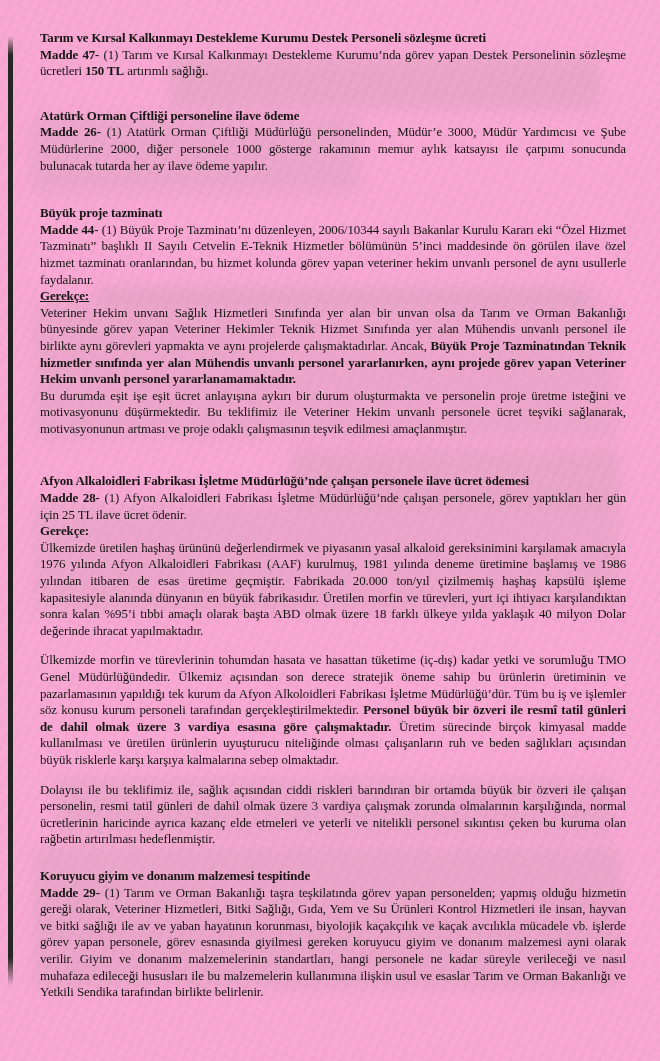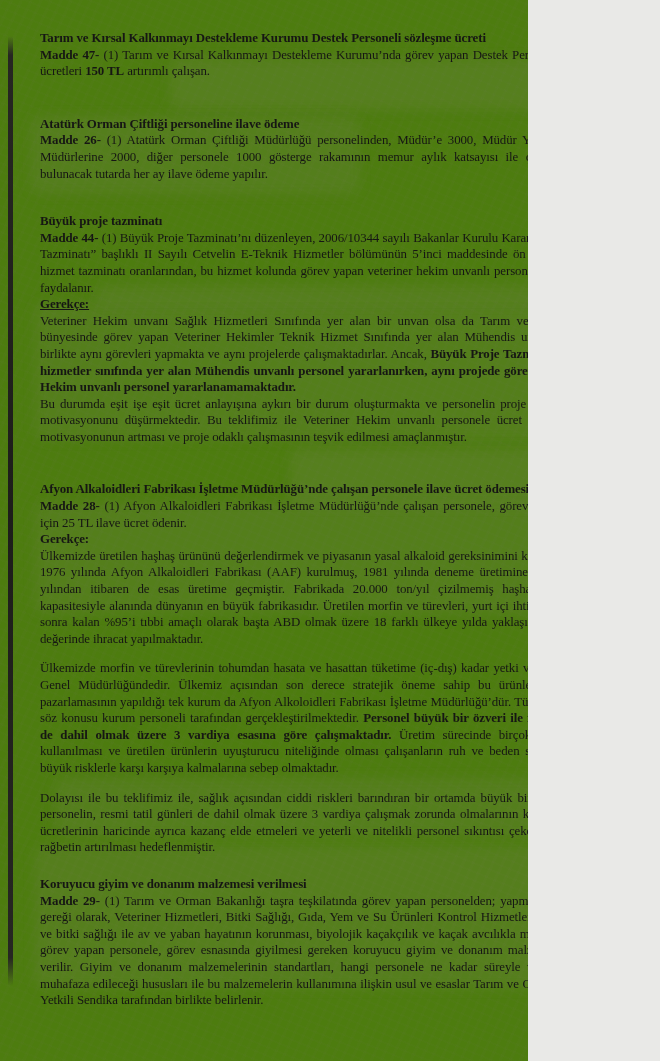--- a/index.html
+++ b/index.html
@@ -1,20 +1,20 @@
 <!DOCTYPE html>
 <html lang="tr"><head>
 <meta charset="utf-8">
 <style>
   html,body { margin:0; padding:0; }
   body { background:#e9e9e7; }
   .page {
     position:relative;
-    width:528px; height:1061px;
-    background:#4d7c0f;
+    width:660px; height:1061px;
+    background:#f9a8d4;
     overflow:hidden;
     font-family:"Liberation Serif", serif;
     color:#161614;
   }
   
   .page::before {
     content:"";
     position:absolute; inset:0;
     background-image:
       repeating-linear-gradient(115deg, rgba(120,118,108,0.045) 0 3px, rgba(255,255,255,0) 3px 9px),
@@ -42,21 +42,21 @@
   .sm7 { left:55px;  top:778px; width:560px; height:58px; background:rgba(148,146,134,0.11); }
   .sm8 { left:34px;  top:846px; width:586px; height:142px; background:rgba(148,146,134,0.12); }
 
   .content {
     position:absolute; left:40px; top:30px; width:586px;
     font-size:12.9px; line-height:16.6px;
     letter-spacing:-0.1px;
     text-align:justify;
   }
   section { margin:0; }
-  .sec2 { margin-top:36px; }
+  .sec2 { margin-top:28px; }
   .sec3 { margin-top:31px; }
   .sec4 { margin-top:36px; }
   .sec5 { margin-top:20px; }
   .head {
     font-size:12.9px; font-weight:bold;
     margin:0; text-align:left;
   }
   p { margin:0; }
   .gap { margin-top:13px; }
   .indent { text-indent:42px; }
@@ -74,21 +74,21 @@
   <div class="smudge sm4"></div>
   <div class="smudge sm5"></div>
   <div class="smudge sm6"></div>
   <div class="smudge sm7"></div>
   <div class="smudge sm8"></div>
 
   <div class="content">
 
     <section>
       <h2 class="head">Tarım ve Kırsal Kalkınmayı Destekleme Kurumu Destek Personeli sözleşme ücreti</h2>
-      <p><span class="b">Madde 47-</span><span> (1) Tarım ve Kırsal Kalkınmayı Destekleme Kurumu’nda görev yapan Destek Personelinin sözleşme ücretleri </span><span class="b">150 TL</span><span> artırımlı çalışan.</span></p>
+      <p><span class="b">Madde 47-</span><span> (1) Tarım ve Kırsal Kalkınmayı Destekleme Kurumu’nda görev yapan Destek Personelinin sözleşme ücretleri </span><span class="b">150 TL</span><span> artırımlı sağlığı.</span></p>
     </section>
 
     <section class="sec2">
       <h2 class="head">Atatürk Orman Çiftliği personeline ilave ödeme</h2>
       <p><span class="b">Madde 26-</span><span> (1) Atatürk Orman Çiftliği Müdürlüğü personelinden, Müdür’e 3000, Müdür Yardımcısı ve Şube Müdürlerine 2000, diğer personele 1000 gösterge rakamının memur aylık katsayısı ile çarpımı sonucunda bulunacak tutarda her ay ilave ödeme yapılır.</span></p>
     </section>
 
     <section class="sec3">
       <h2 class="head">Büyük proje tazminatı</h2>
       <p><span class="b">Madde 44-</span><span> (1) Büyük Proje Tazminatı’nı düzenleyen, 2006/10344 sayılı Bakanlar Kurulu Kararı eki “Özel Hizmet Tazminatı” başlıklı II Sayılı Cetvelin E-Teknik Hizmetler bölümünün 5’inci maddesinde ön görülen ilave özel hizmet tazminatı oranlarından, bu hizmet kolunda görev yapan veteriner hekim unvanlı personel de aynı usullerle faydalanır.</span></p>
@@ -100,18 +100,18 @@
     <section class="sec4">
       <h2 class="head">Afyon Alkaloidleri Fabrikası İşletme Müdürlüğü’nde çalışan personele ilave ücret ödemesi</h2>
       <p><span class="b">Madde 28-</span><span> (1) Afyon Alkaloidleri Fabrikası İşletme Müdürlüğü’nde çalışan personele, görev yaptıkları her gün için 25 TL ilave ücret ödenir.</span></p>
       <p><span class="b">Gerekçe:</span></p>
       <p><span>Ülkemizde üretilen haşhaş ürününü değerlendirmek ve piyasanın yasal alkaloid gereksinimini karşılamak amacıyla 1976 yılında Afyon Alkaloidleri Fabrikası (AAF) kurulmuş, 1981 yılında deneme üretimine başlamış ve 1986 yılından itibaren de esas üretime geçmiştir. Fabrikada 20.000 ton/yıl çizilmemiş haşhaş kapsülü işleme kapasitesiyle alanında dünyanın en büyük fabrikasıdır. Üretilen morfin ve türevleri, yurt içi ihtiyacı karşılandıktan sonra kalan %95’i tıbbi amaçlı olarak başta ABD olmak üzere 18 farklı ülkeye yılda yaklaşık 40 milyon Dolar değerinde ihracat yapılmaktadır.</span></p>
       <p class="gap"><span>Ülkemizde morfin ve türevlerinin tohumdan hasata ve hasattan tüketime (iç-dış) kadar yetki ve sorumluğu TMO Genel Müdürlüğündedir. Ülkemiz açısından son derece stratejik öneme sahip bu ürünlerin üretiminin ve pazarlamasının yapıldığı tek kurum da Afyon Alkoloidleri Fabrikası İşletme Müdürlüğü’dür. Tüm bu iş ve işlemler söz konusu kurum personeli tarafından gerçekleştirilmektedir. </span><span class="b">Personel büyük bir özveri ile resmî tatil günleri de dahil olmak üzere 3 vardiya esasına göre çalışmaktadır.</span><span> Üretim sürecinde birçok kimyasal madde kullanılması ve üretilen ürünlerin uyuşturucu niteliğinde olması çalışanların ruh ve beden sağlıkları açısından büyük risklerle karşı karşıya kalmalarına sebep olmaktadır.</span></p>
       <p class="gap"><span>Dolayısı ile bu teklifimiz ile, sağlık açısından ciddi riskleri barındıran bir ortamda büyük bir özveri ile çalışan personelin, resmi tatil günleri de dahil olmak üzere 3 vardiya çalışmak zorunda olmalarının karşılığında, normal ücretlerinin haricinde ayrıca kazanç elde etmeleri ve yeterli ve nitelikli personel sıkıntısı çeken bu kuruma olan rağbetin artırılması hedeflenmiştir.</span></p>
     </section>
 
     <section class="sec5">
-      <h2 class="head">Koruyucu giyim ve donanım malzemesi verilmesi</h2>
+      <h2 class="head">Koruyucu giyim ve donanım malzemesi tespitinde</h2>
       <p><span class="b">Madde 29-</span><span> (1) Tarım ve Orman Bakanlığı taşra teşkilatında görev yapan personelden; yapmış olduğu hizmetin gereği olarak, Veteriner Hizmetleri, Bitki Sağlığı, Gıda, Yem ve Su Ürünleri Kontrol Hizmetleri ile insan, hayvan ve bitki sağlığı ile av ve yaban hayatının korunması, biyolojik kaçakçılık ve kaçak avcılıkla mücadele vb. işlerde görev yapan personele, görev esnasında giyilmesi gereken koruyucu giyim ve donanım malzemesi ayni olarak verilir. Giyim ve donanım malzemelerinin standartları, hangi personele ne kadar süreyle verileceği ve nasıl muhafaza edileceği hususları ile bu malzemelerin kullanımına ilişkin usul ve esaslar Tarım ve Orman Bakanlığı ve Yetkili Sendika tarafından birlikte belirlenir.</span></p>
     </section>
 
   </div>
 </div>
 
 </body></html>

